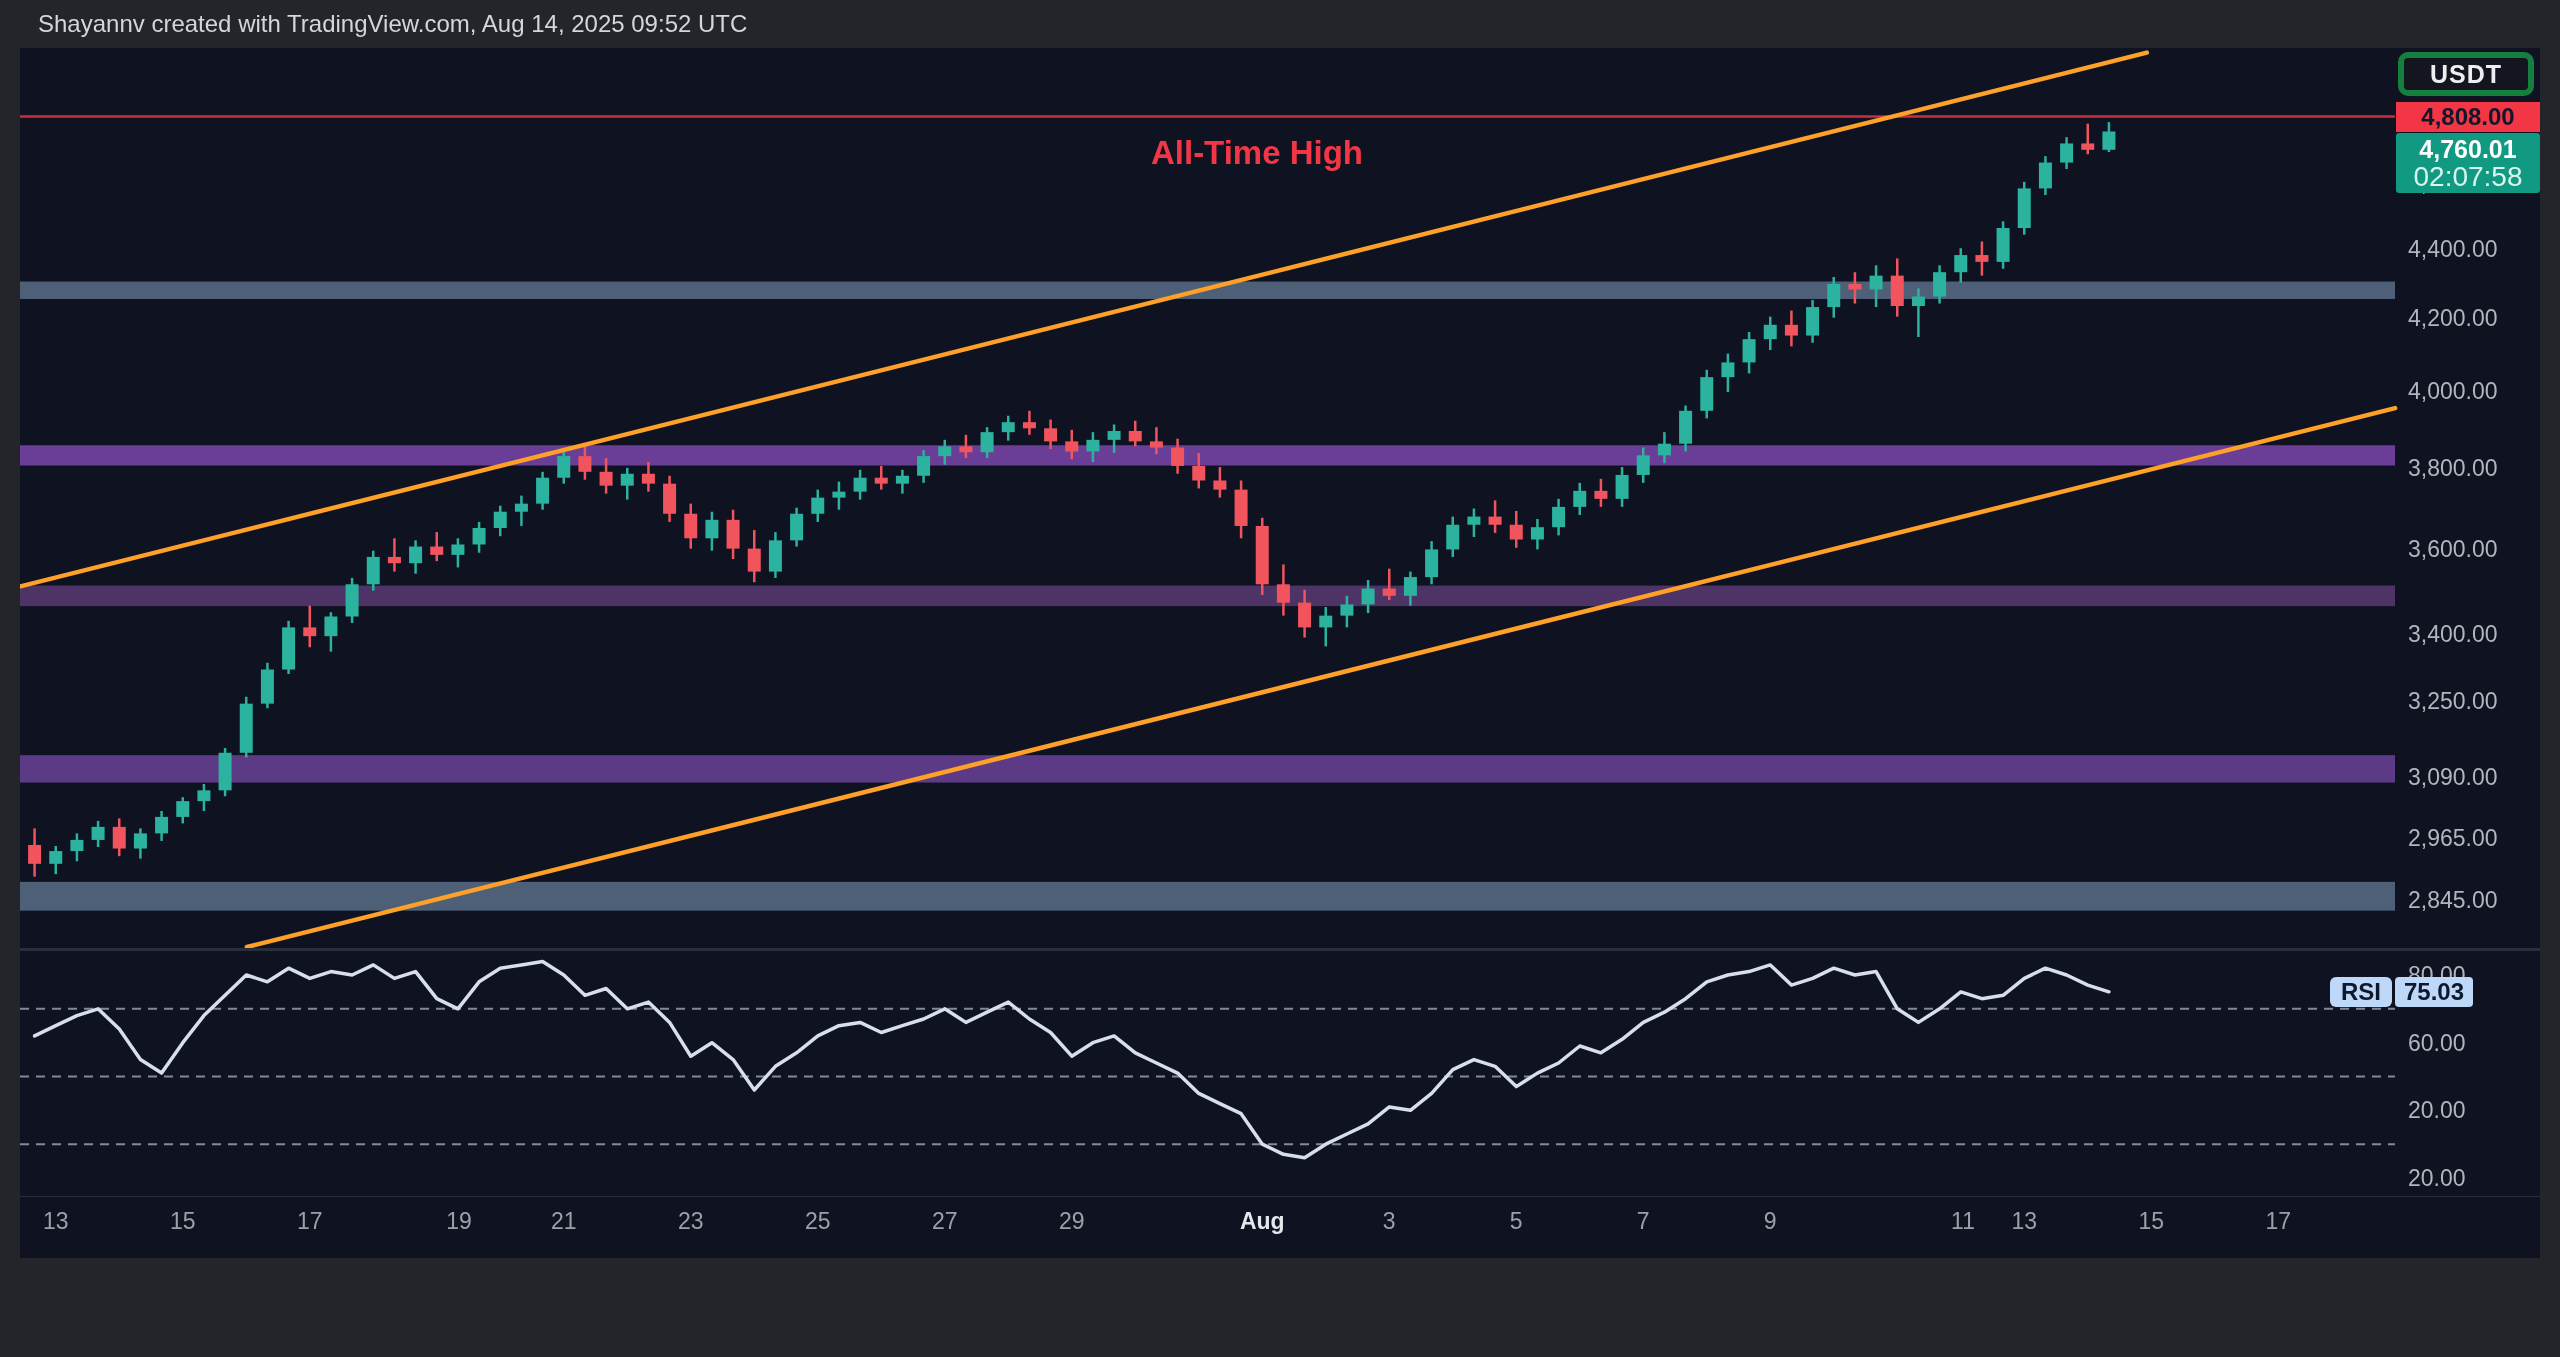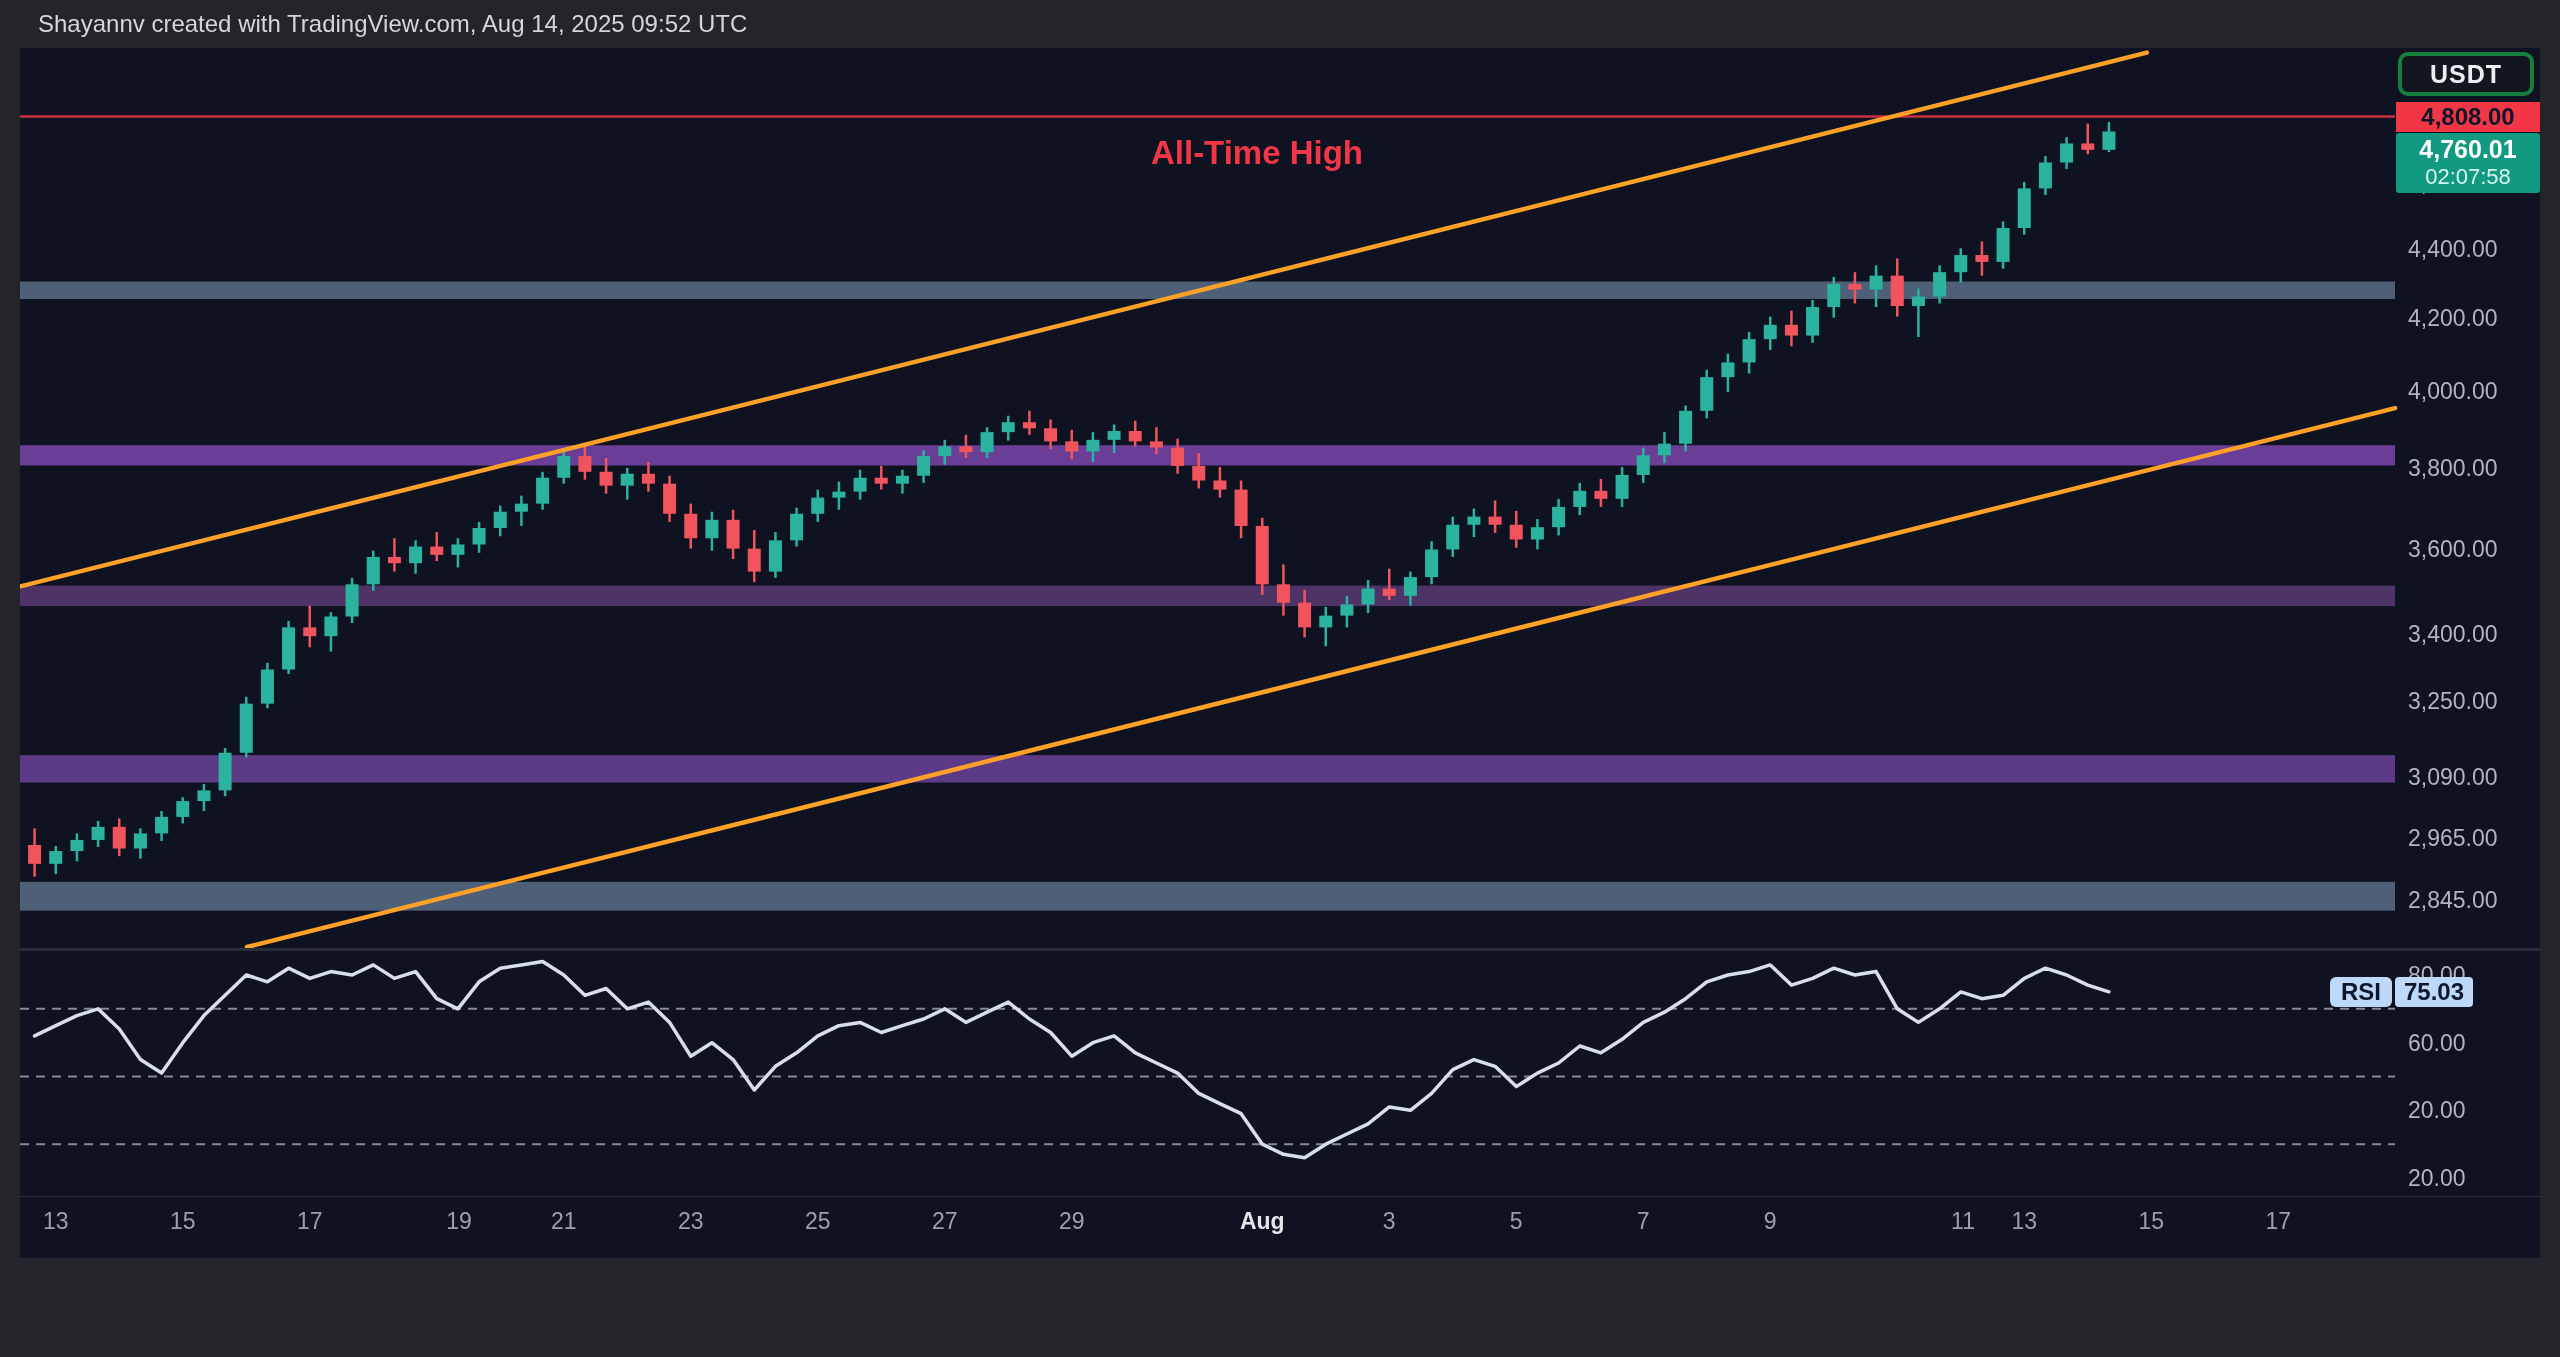--- a/index.html
+++ b/index.html
@@ -12,30 +12,30 @@
   #price-svg{top:0;}
   #rsi-svg{top:903px;}
   .pane-divider{position:absolute;left:0;top:900px;width:2520px;height:3px;background:#2a2e3a;}
   .time-axis-border{position:absolute;left:0;top:1148px;width:2520px;height:1px;background:#2a2e3a;}
   .tick-label{position:absolute;font-size:23px;color:#b2b5be;white-space:nowrap;}
   .price-tick{left:2388px;transform:translateY(-50%);}
   .rsi-tick{left:2388px;transform:translateY(-50%);}
   .time-tick{top:1160px;transform:translateX(-50%);color:#9da0aa;}
   .time-tick.bold{color:#e4e6ea;font-weight:bold;}
   .usdt-btn{position:absolute;left:2378px;top:4px;width:136px;height:44px;background:#14161f;
-            border:4px solid #15803d;border-radius:10px;color:#eceef2;font-size:25px;font-weight:bold;
+            border:6px solid #15803d;border-radius:10px;color:#eceef2;font-size:25px;font-weight:bold;
             display:flex;align-items:center;justify-content:center;letter-spacing:1px;box-sizing:border-box;}
   .ath-badge{position:absolute;left:2376px;top:53px;width:144px;height:30px;background:#f23645;
              color:#0f172a;font-size:24px;font-weight:bold;display:flex;align-items:center;
              justify-content:center;}
   .last-badge{position:absolute;left:2376px;top:84px;width:144px;height:60px;background:#119982;
               border-radius:3px;color:#ffffff;display:flex;flex-direction:column;align-items:center;
               justify-content:center;line-height:28px;}
   .last-badge .price{font-size:25px;font-weight:bold;}
-  .last-badge .countdown{font-size:22px;color:#d9f6ee;}
+  .last-badge .countdown{font-size:28px;color:#d9f6ee;}
   .ath-note{position:absolute;left:1237px;top:86px;transform:translateX(-50%);color:#f23645;
             font-size:33px;font-weight:bold;white-space:nowrap;}
   .rsi-pills{position:absolute;left:2310px;top:929px;height:30px;display:flex;gap:3px;}
   .rsi-pill{background:#bdd8f8;color:#0f172a;font-size:24px;font-weight:bold;border-radius:6px;
             display:flex;align-items:center;justify-content:center;height:30px;}
   .rsi-pill.name{width:62px;}
   .rsi-pill.value{width:78px;border-radius:4px;}
   .footer{position:absolute;left:0;top:1258px;width:2560px;height:99px;background:#23252a;}
   .tv-logo{position:absolute;left:55px;top:20px;display:flex;align-items:center;gap:18px;}
   .tv-mark{fill:#d7d9dd;}

